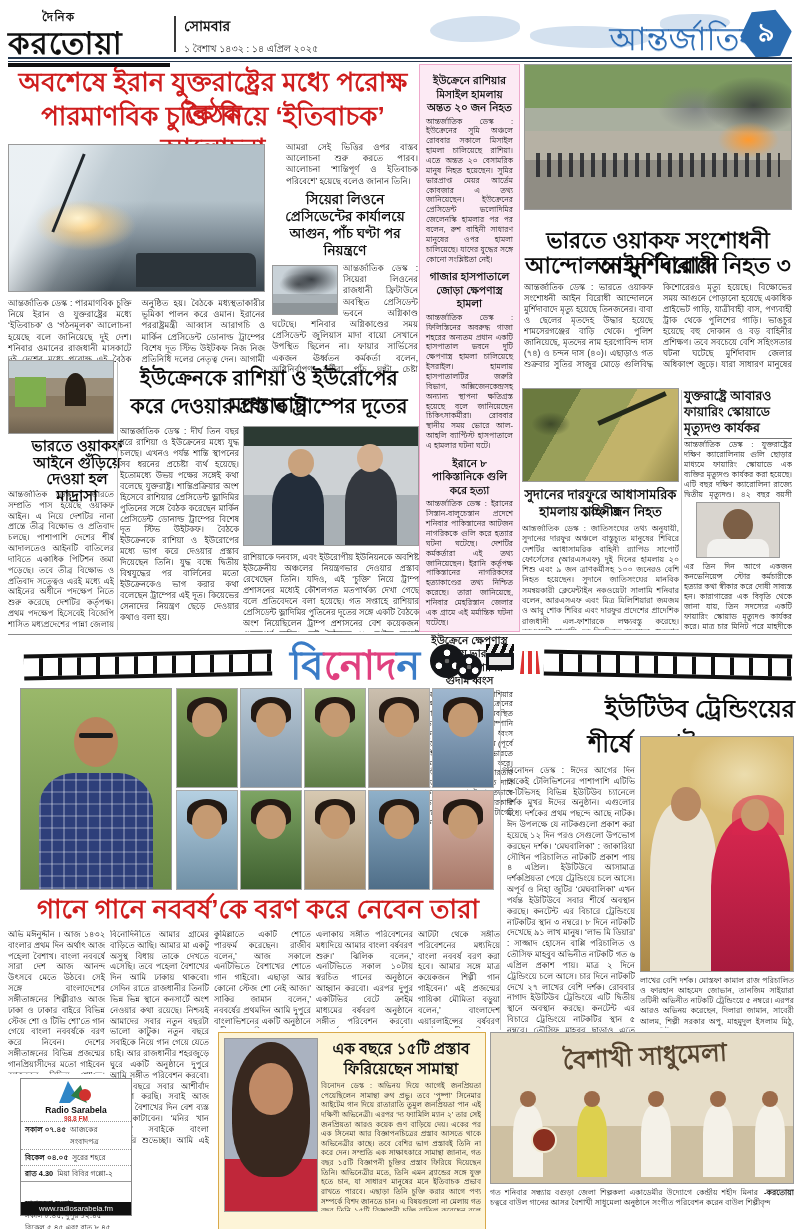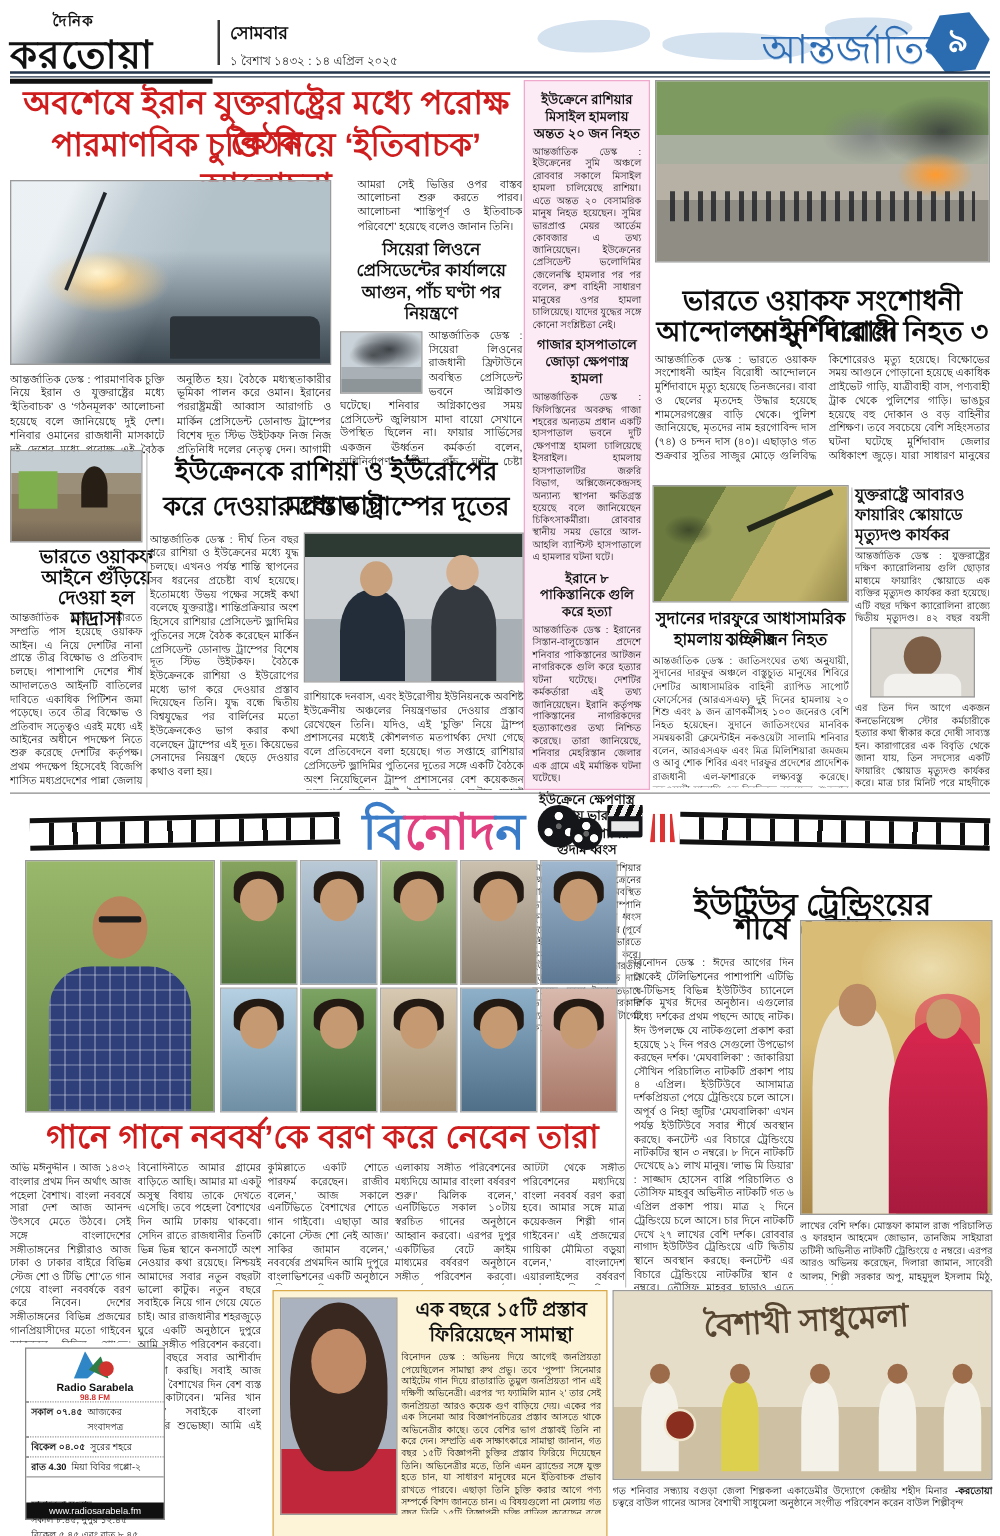--- a/index.html
+++ b/index.html
@@ -345,21 +345,21 @@
   <div class="celeb bgC" style="left:304px;top:688px;"></div>
   <div class="celeb bgD" style="left:368px;top:688px;"></div>
   <div class="celeb bgE" style="left:432px;top:688px;"></div>
   <div class="celeb bgF" style="left:176px;top:790px;"></div>
   <div class="celeb bgG" style="left:240px;top:790px;"></div>
   <div class="celeb bgH" style="left:304px;top:790px;"></div>
   <div class="celeb bgI" style="left:368px;top:790px;"></div>
   <div class="celeb bgJ" style="left:432px;top:790px;"></div>
   <div class="vrule" style="left:500px;top:694px;height:336px;"></div>
 
-  <div class="abs blk-h h-yt" style="top:708px;">ইউটিউব ট্রেন্ডিংয়ের</div>
+  <div class="abs blk-h h-yt" style="top:692px;text-align:right;">ইউটিউব ট্রেন্ডিংয়ের</div>
   <div class="abs blk-h h-yt" style="top:727px;">শীর্ষে ৫ নাটক</div>
   <div class="abs yt-body jt">
     <p>বিনোদন ডেস্ক : ঈদের আগের দিন থেকেই টেলিভিশনের পাশাপাশি এটিভি ৭-টিভিসহ বিভিন্ন ইউটিউব চ্যানেলে দর্শক মুখর ঈদের অনুষ্ঠান। এগুলোর মধ্যে দর্শকের প্রথম পছন্দে আছে নাটক। ঈদ উপলক্ষে যে নাটকগুলো প্রকাশ করা হয়েছে ১২ দিন পরও সেগুলো উপভোগ করছেন দর্শক। ‘মেঘবালিকা’ : জাকারিয়া সৌখিন পরিচালিত নাটকটি প্রকাশ পায় ৪ এপ্রিল। ইউটিউবে আসামাত্র দর্শকপ্রিয়তা পেয়ে ট্রেন্ডিংয়ে চলে আসে। অপূর্ব ও নিহা জুটির ‘মেঘবালিকা’ এখন পর্যন্ত ইউটিউবে সবার শীর্ষে অবস্থান করছে। কনটেন্ট এর বিচারে ট্রেন্ডিংয়ে নাটকটির স্থান ৩ নম্বরে। ৮ দিনে নাটকটি দেখেছে ৯১ লাখ মানুষ। ‘লাভ মি ডিয়ার’ : সাজ্জাদ হোসেন বাপ্পি পরিচালিত ও তৌসিফ মাহবুব অভিনীত নাটকটি গত ৬ এপ্রিল প্রকাশ পায়। মাত্র ২ দিনে ট্রেন্ডিংয়ে চলে আসে। চার দিনে নাটকটি দেখে ২৭ লাখের বেশি দর্শক। রোববার নাগাদ ইউটিউব ট্রেন্ডিংয়ে এটি দ্বিতীয় স্থানে অবস্থান করছে। কনটেন্ট এর বিচারে ট্রেন্ডিংয়ে নাটকটির স্থান ৫ নম্বরে। তৌসিফ মাহবুব ছাড়াও এতে অভিনয় করেছেন ফারজানা বুশরা, হিমা সহ আরও অনেকে।</p>
 
   </div>
   <div class="photo photo-couple">
     <div class="cp-man"></div>
     <div class="cp-woman"></div>
     <div class="cp-veil"></div>
     <div class="cp-headm"></div>

